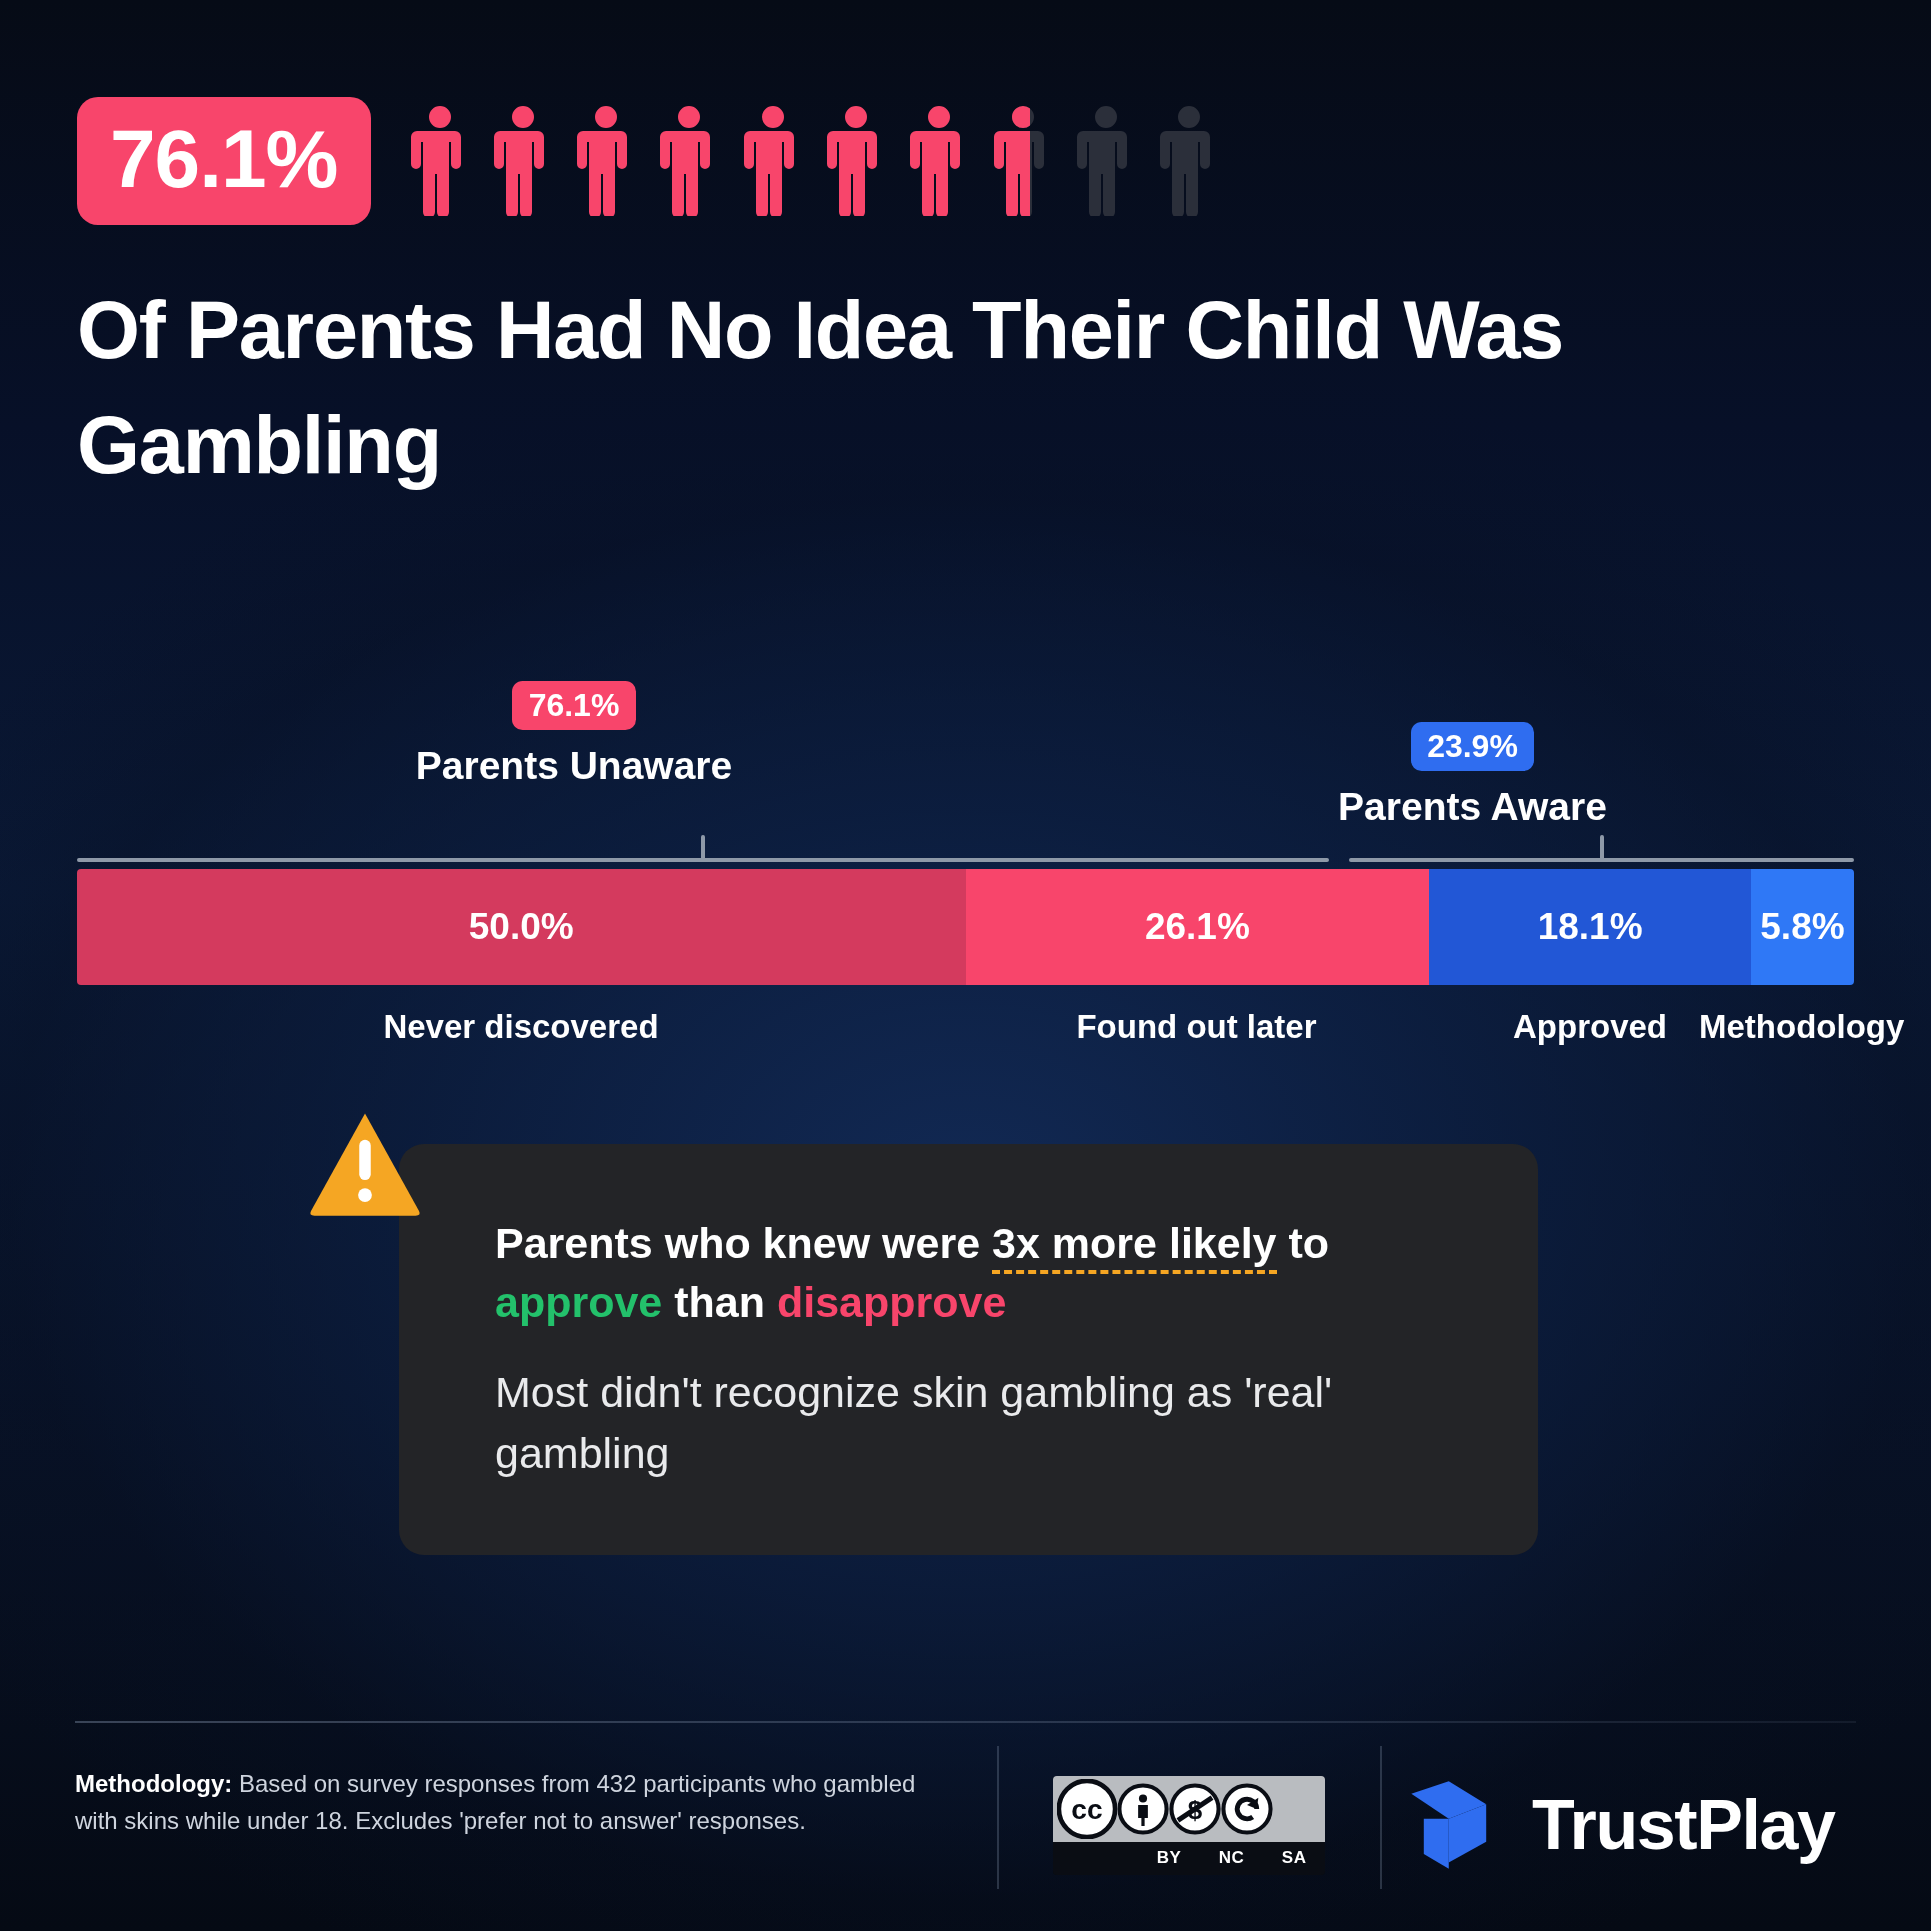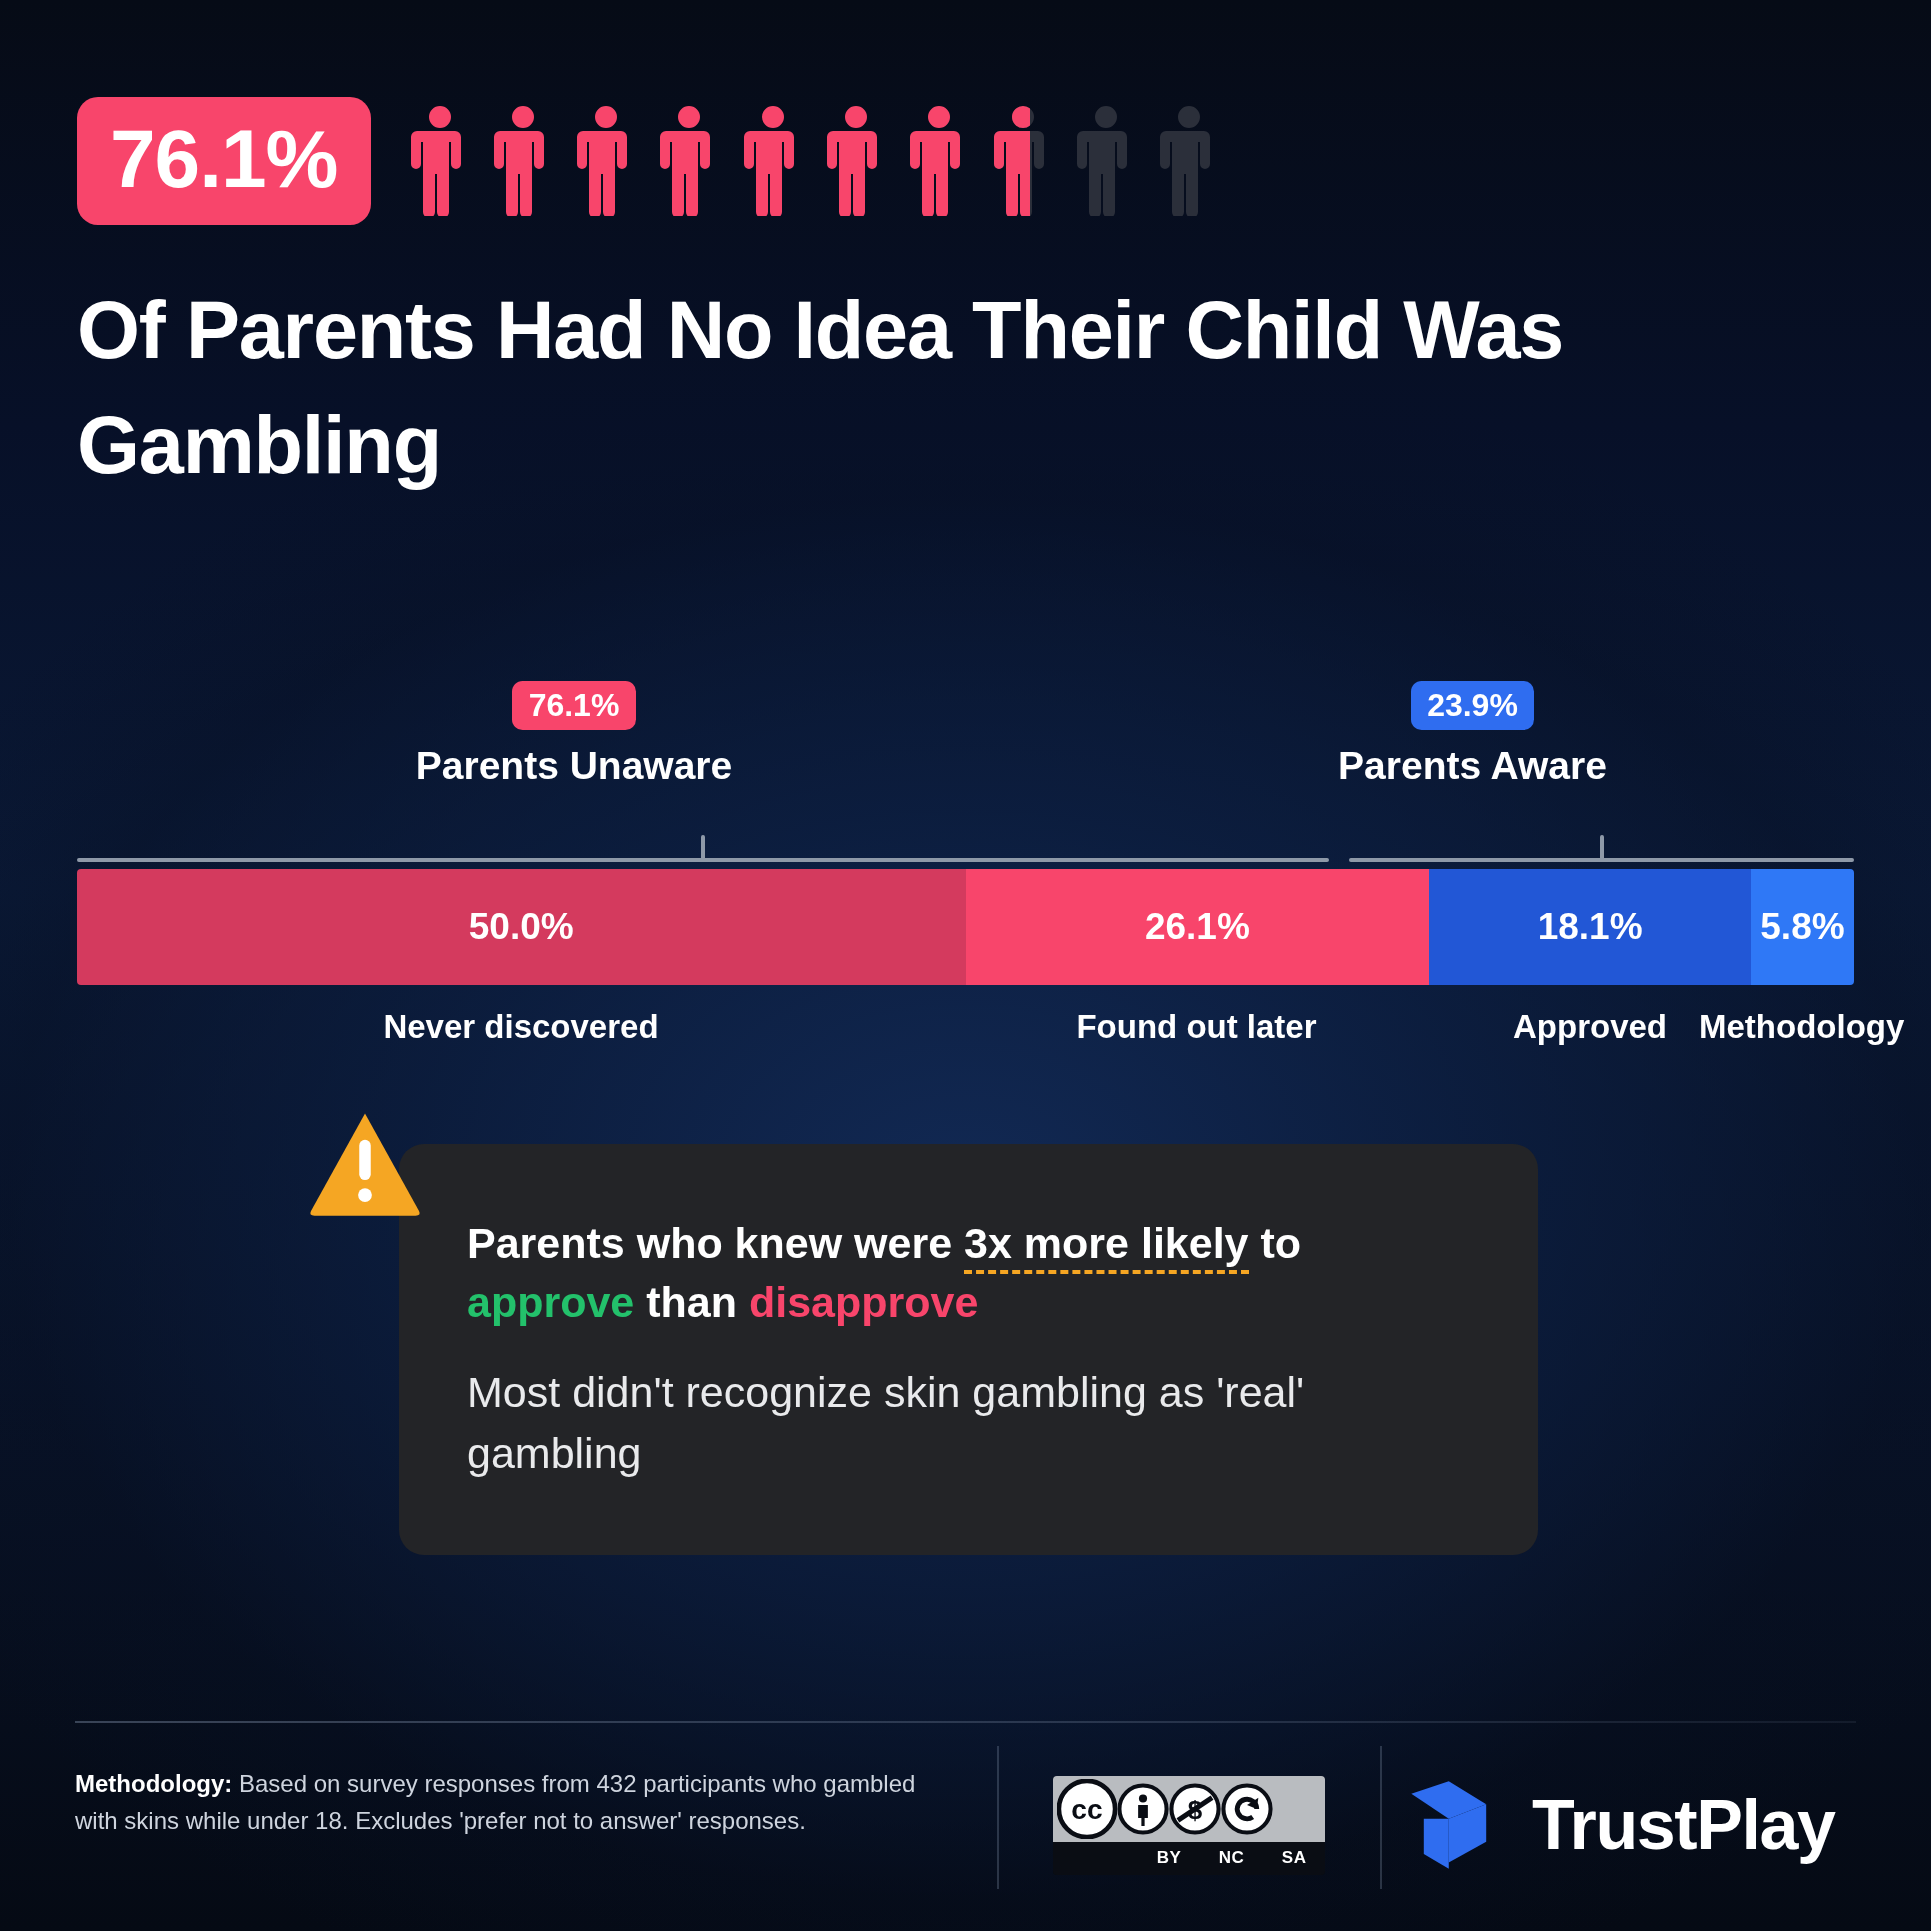--- a/index.html
+++ b/index.html
@@ -52,21 +52,21 @@
   .group-labels { position:relative; height:154px; }
   .group { position:absolute; text-align:center; }
   .group-pill {
     display:inline-block;
     border-radius:10.6px;
     padding:7.7px 16.4px 9.7px 16.4px;
     font-size:32px; font-weight:bold;
     color:#ffffff; line-height:1;
   }
   .pill-unaware { background:#f8456b; }
-  .pill-aware   { background:#2f6df0; }
+  .pill-aware   { background:#2f6df0;margin-top:41px; }
   .group-name {
     margin-top:13.5px;
     font-size:39px; font-weight:bold;
     color:#ffffff; white-space:nowrap;
   }
   .brackets { position:relative; height:31px; }
   .bracket {
     position:absolute; top:23px; height:3.9px;
     background:#8e99a8; border-radius:1.9px;
   }
@@ -92,21 +92,21 @@
     font-size:33px; font-weight:bold; color:#ffffff;
     white-space:nowrap;
   }
 
   
   .callout-wrap { position:absolute; left:399px; top:1144px; width:1139px; }
   .warn-icon { position:absolute; left:-92px; top:-34px; width:116px; height:108px; }
   .callout {
     background:#232427;
     border-radius:25px;
-    padding:70px 68px 71px 68px;
+    padding:70px 68px 71px 96px;
   }
   .callout-line1 {
     font-size:43px; font-weight:bold; line-height:1.38;
     color:#ffffff;
   }
   .hl-dashed {
     border-bottom:4.8px dashed #f5a623;
     padding-bottom:2.9px;
   }
   .approve-g  { color:#23c16b; }

